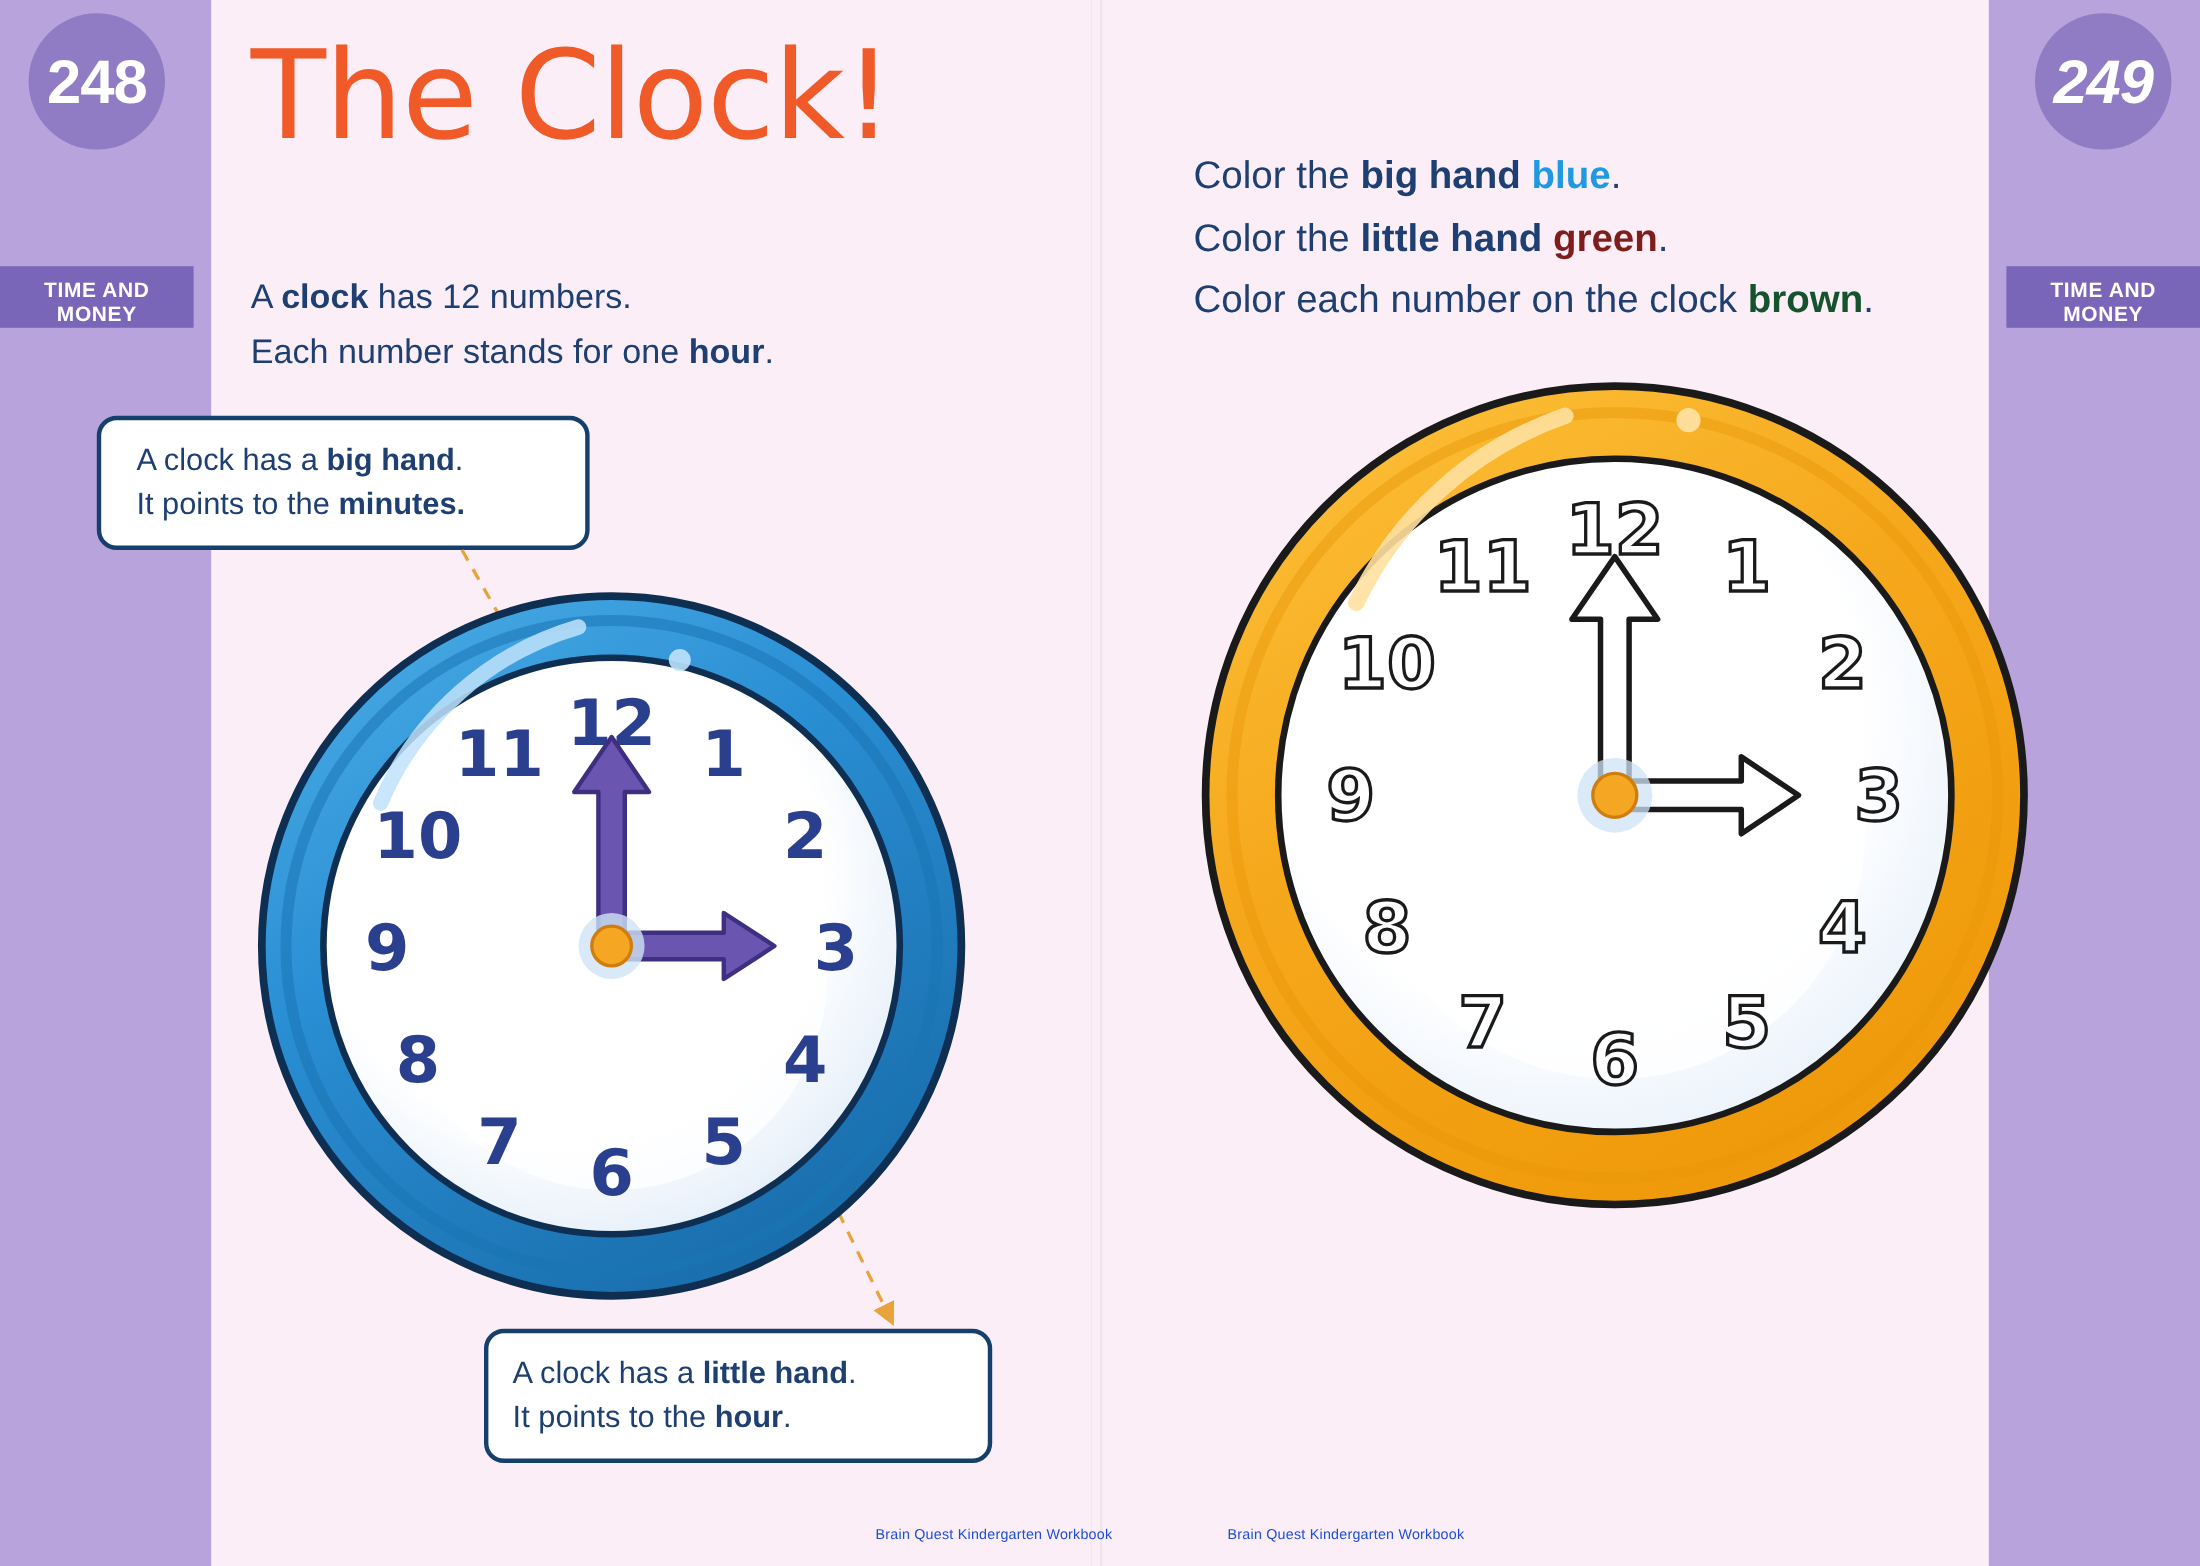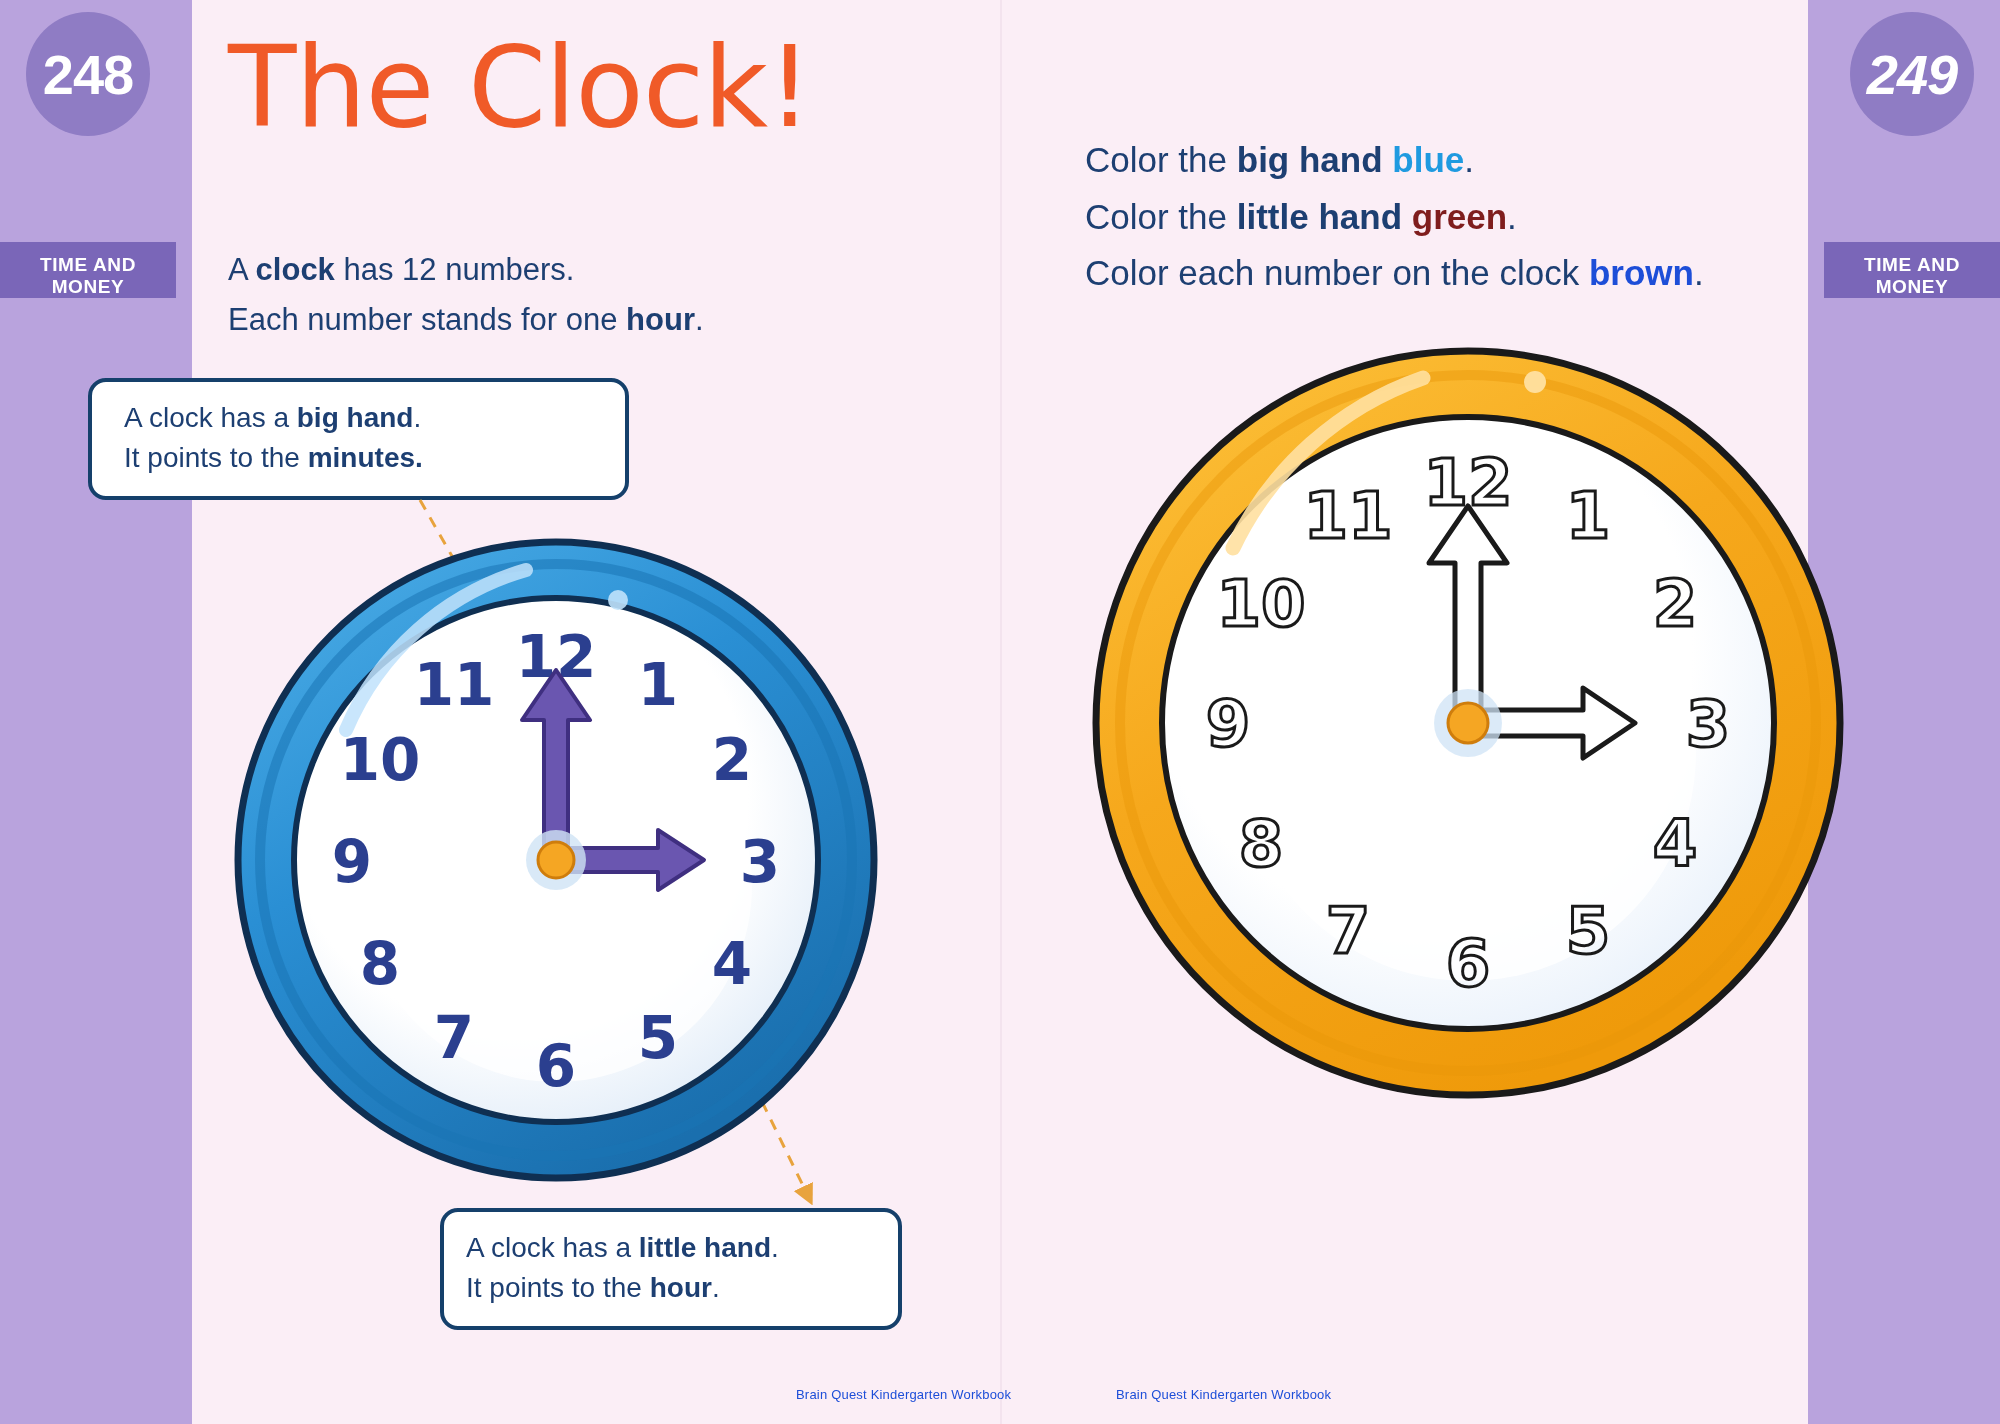--- a/index.html
+++ b/index.html
@@ -119,21 +119,21 @@
     color: #1d3f72;
     font-size: 28px;
     line-height: 1.42;
     padding: 16px 22px 18px 22px;
     box-sizing: border-box;
   }
   .callout b { font-weight: bold; }
   .callout.big-hand {
     left: 88px;
     top: 378px;
-    width: 541px;
+    width: 448px;
     padding-left: 32px;
   }
   .callout.little-hand {
     left: 440px;
     top: 1208px;
     width: 462px;
   }
 
   .footer-credit {
     position: absolute;
@@ -153,21 +153,21 @@
     top: 88px;
     width: 760px;
     color: #1d3f72;
     font-size: 35px;
     line-height: 1.62;
     margin-top: 44px;
   }
   .instructions b { font-weight: bold; }
   .c-blue  { color: #1f9ae0; font-weight: bold; }
   .c-green { color: #7f1d1d; font-weight: bold; }
-  .c-brown { color: #1d4ed8; font-weight: bold; }
+  .c-brown { color: #14532d; font-weight: bold; }
 
   
   .clock-wrap { position: absolute; }
   .clock-wrap.blue   { left: 226px; top: 530px;  width: 660px; height: 660px; }
   .clock-wrap.orange { left: 1083px; top: 338px; width: 770px; height: 770px; }
 
   svg { display: block; overflow: visible; }
 
   .num-blue {
     font-family: "DejaVu Sans", sans-serif;

